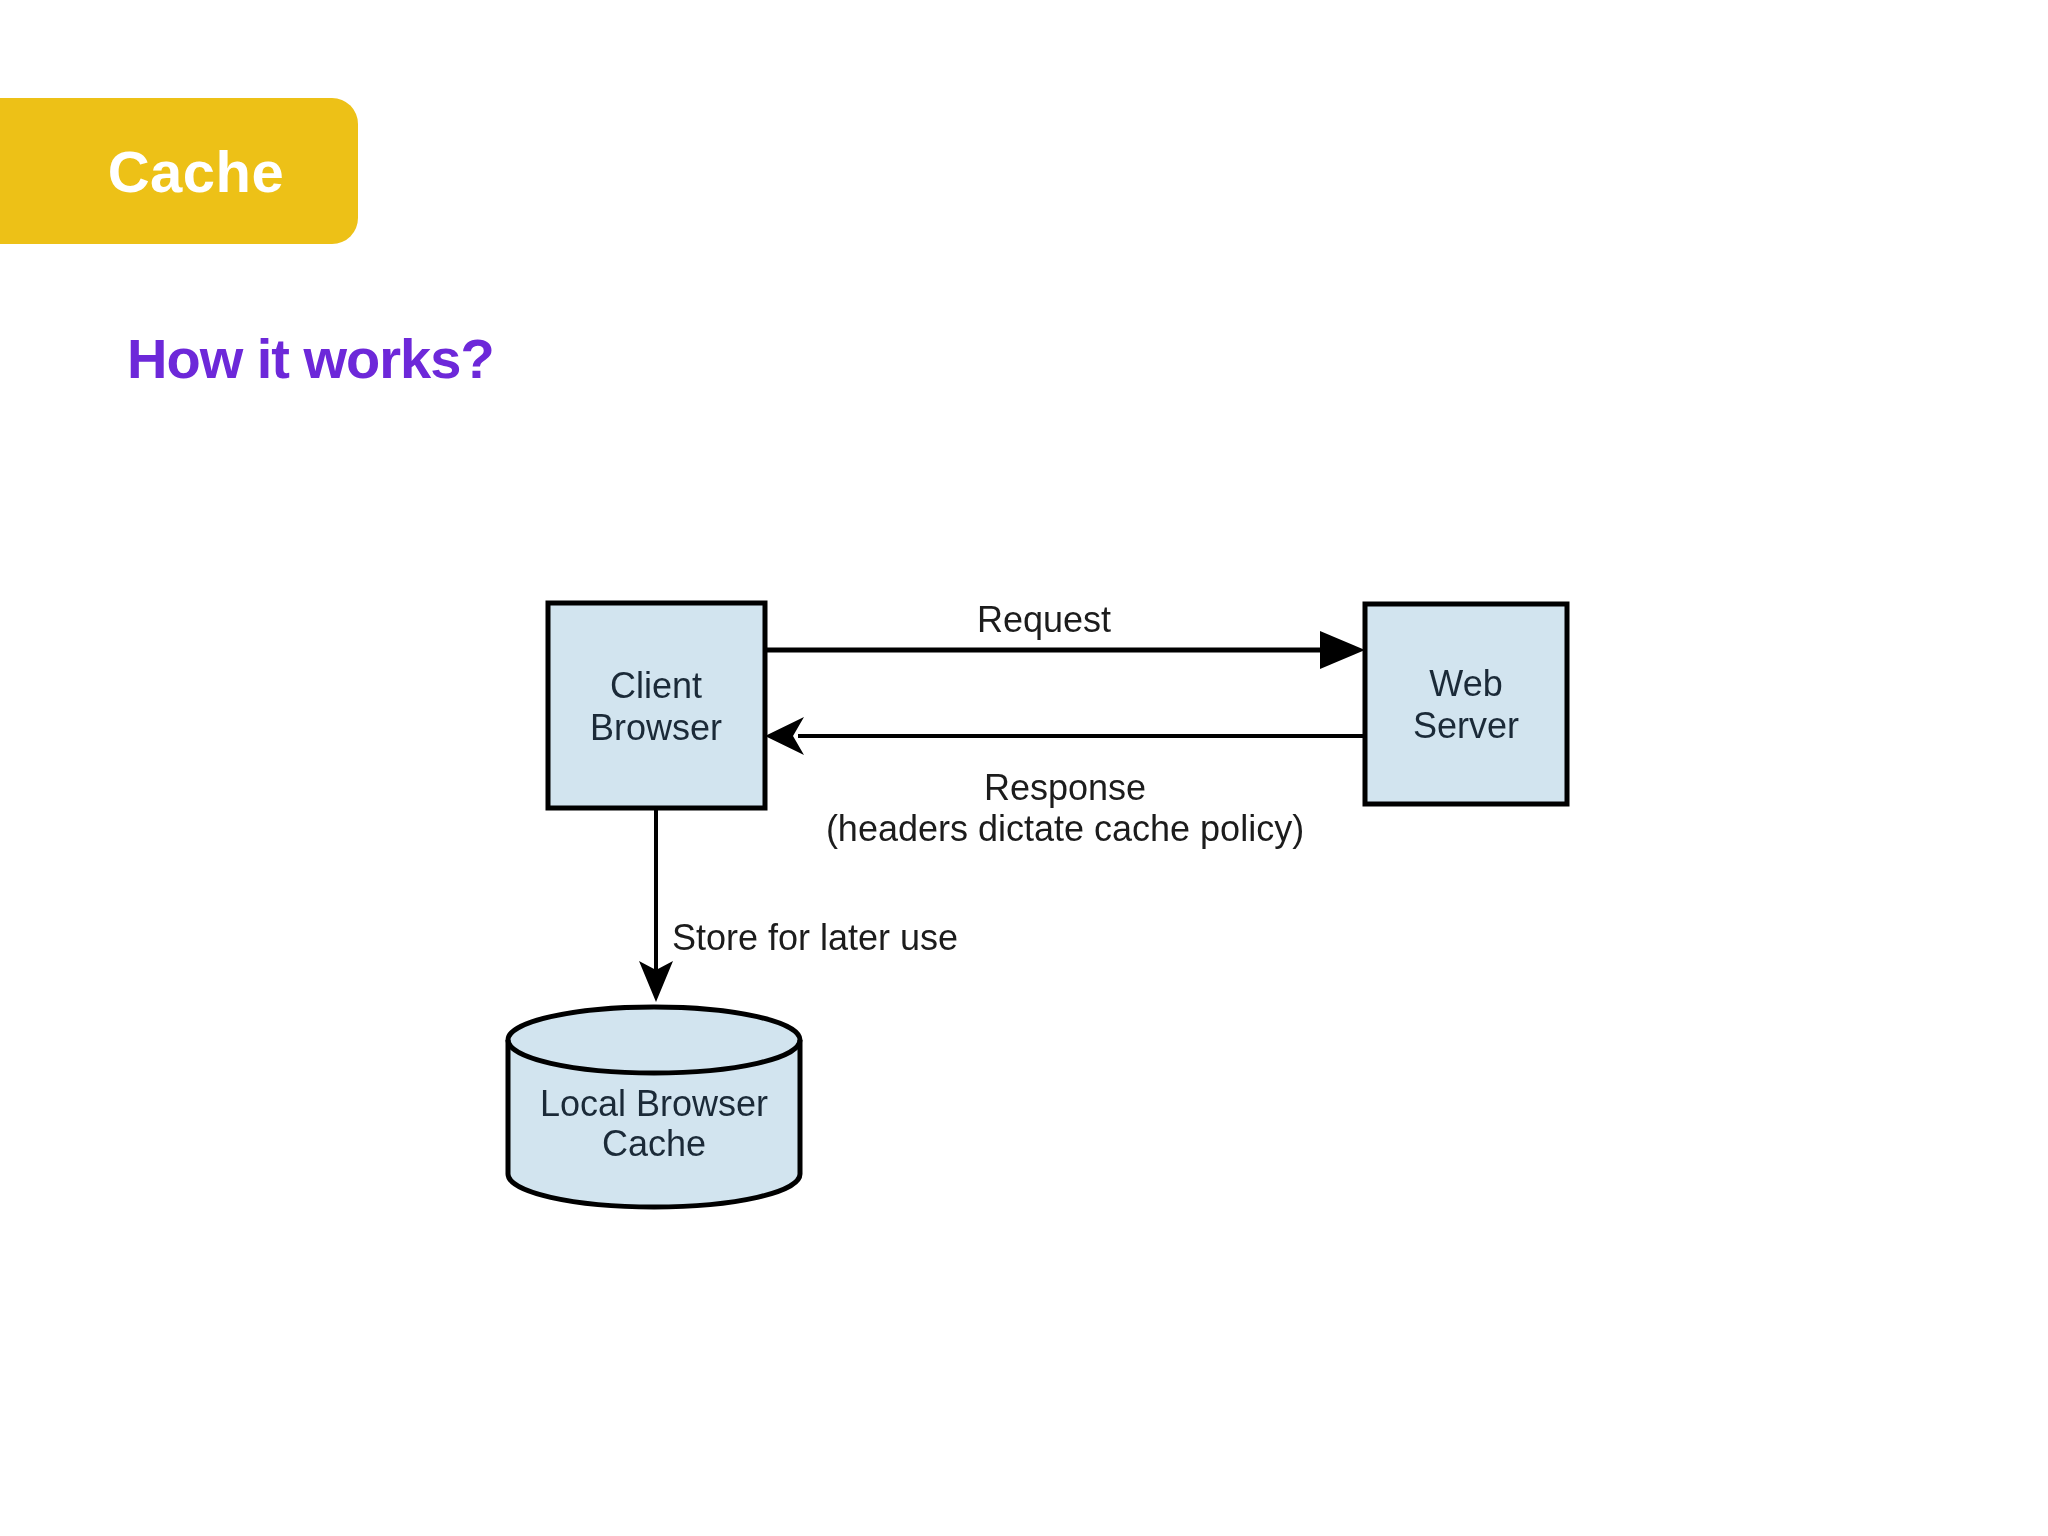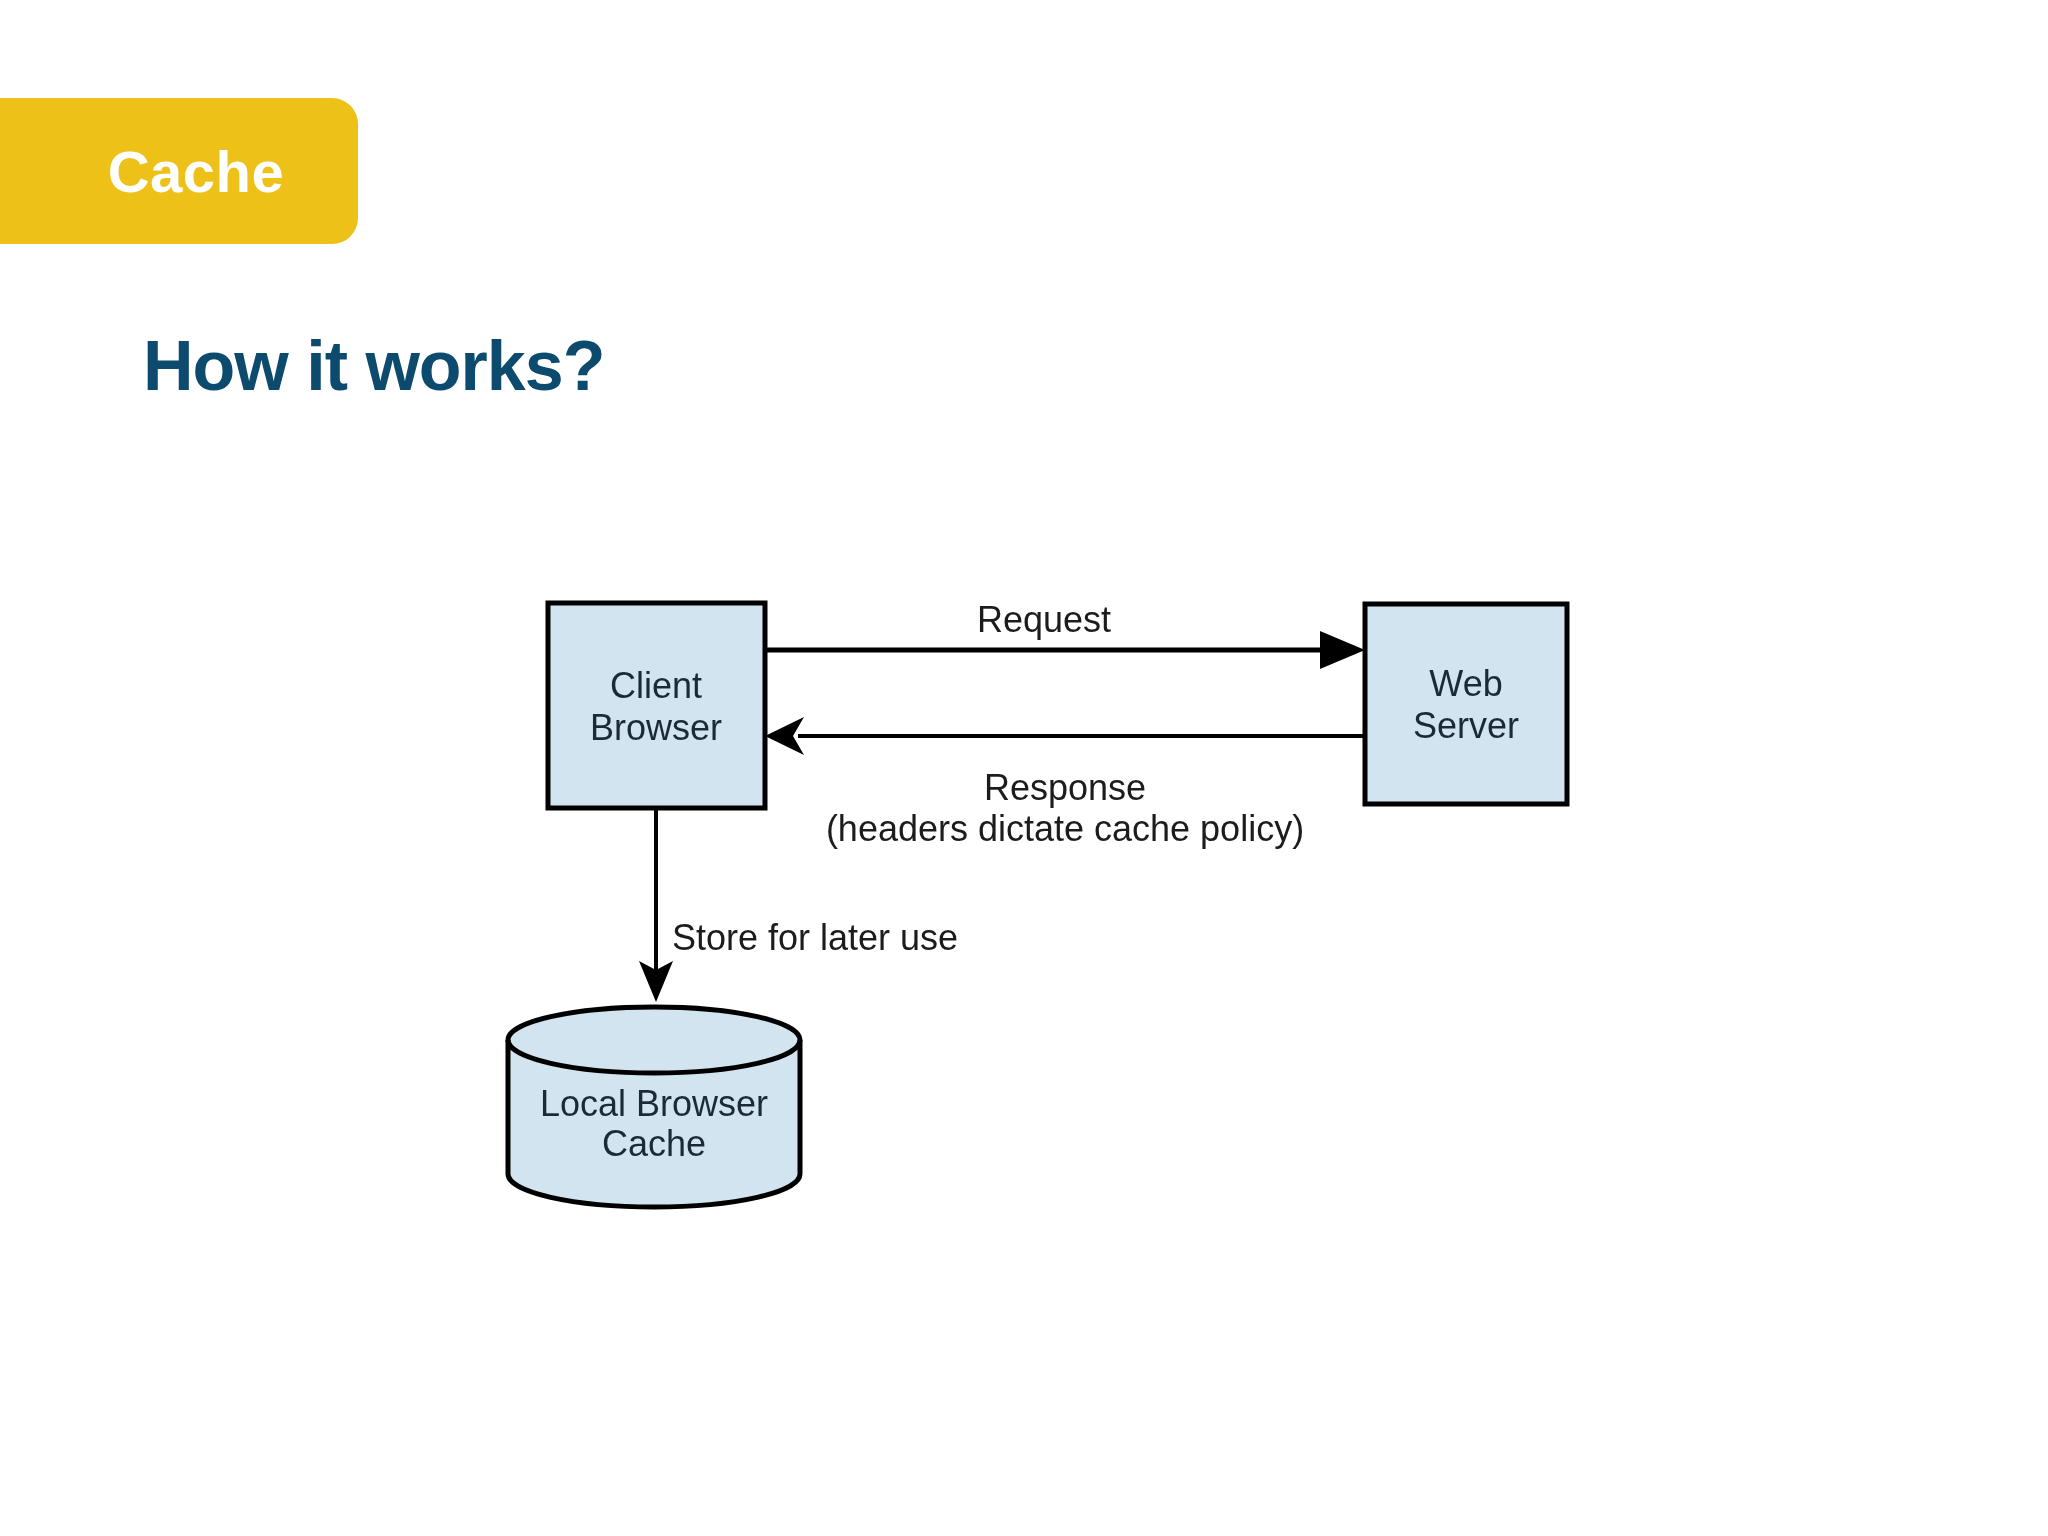--- a/index.html
+++ b/index.html
@@ -23,24 +23,24 @@
     box-sizing: border-box;
   }
   .badge-label {
     color: #ffffff;
     font-size: 58px;
     font-weight: 700;
     letter-spacing: 0.5px;
   }
   .heading {
     position: absolute;
-    left: 143px; top: 326px;
-    font-size: 70px;
+    left: 127px; top: 326px;
+    font-size: 56px;
     font-weight: 700;
-    color: #0c4a6e;
+    color: #6d28d9;
     letter-spacing: -1px;
   }
   .diagram-svg {
     position: absolute;
     left: 0; top: 0;
     width: 2048px; height: 1536px;
   }
   .node-shape { stroke: #000000; stroke-width: 5; }
   .edge-line  { stroke: #000000; fill: none; }
   .arrowhead  { fill: #000000; stroke: none; }

